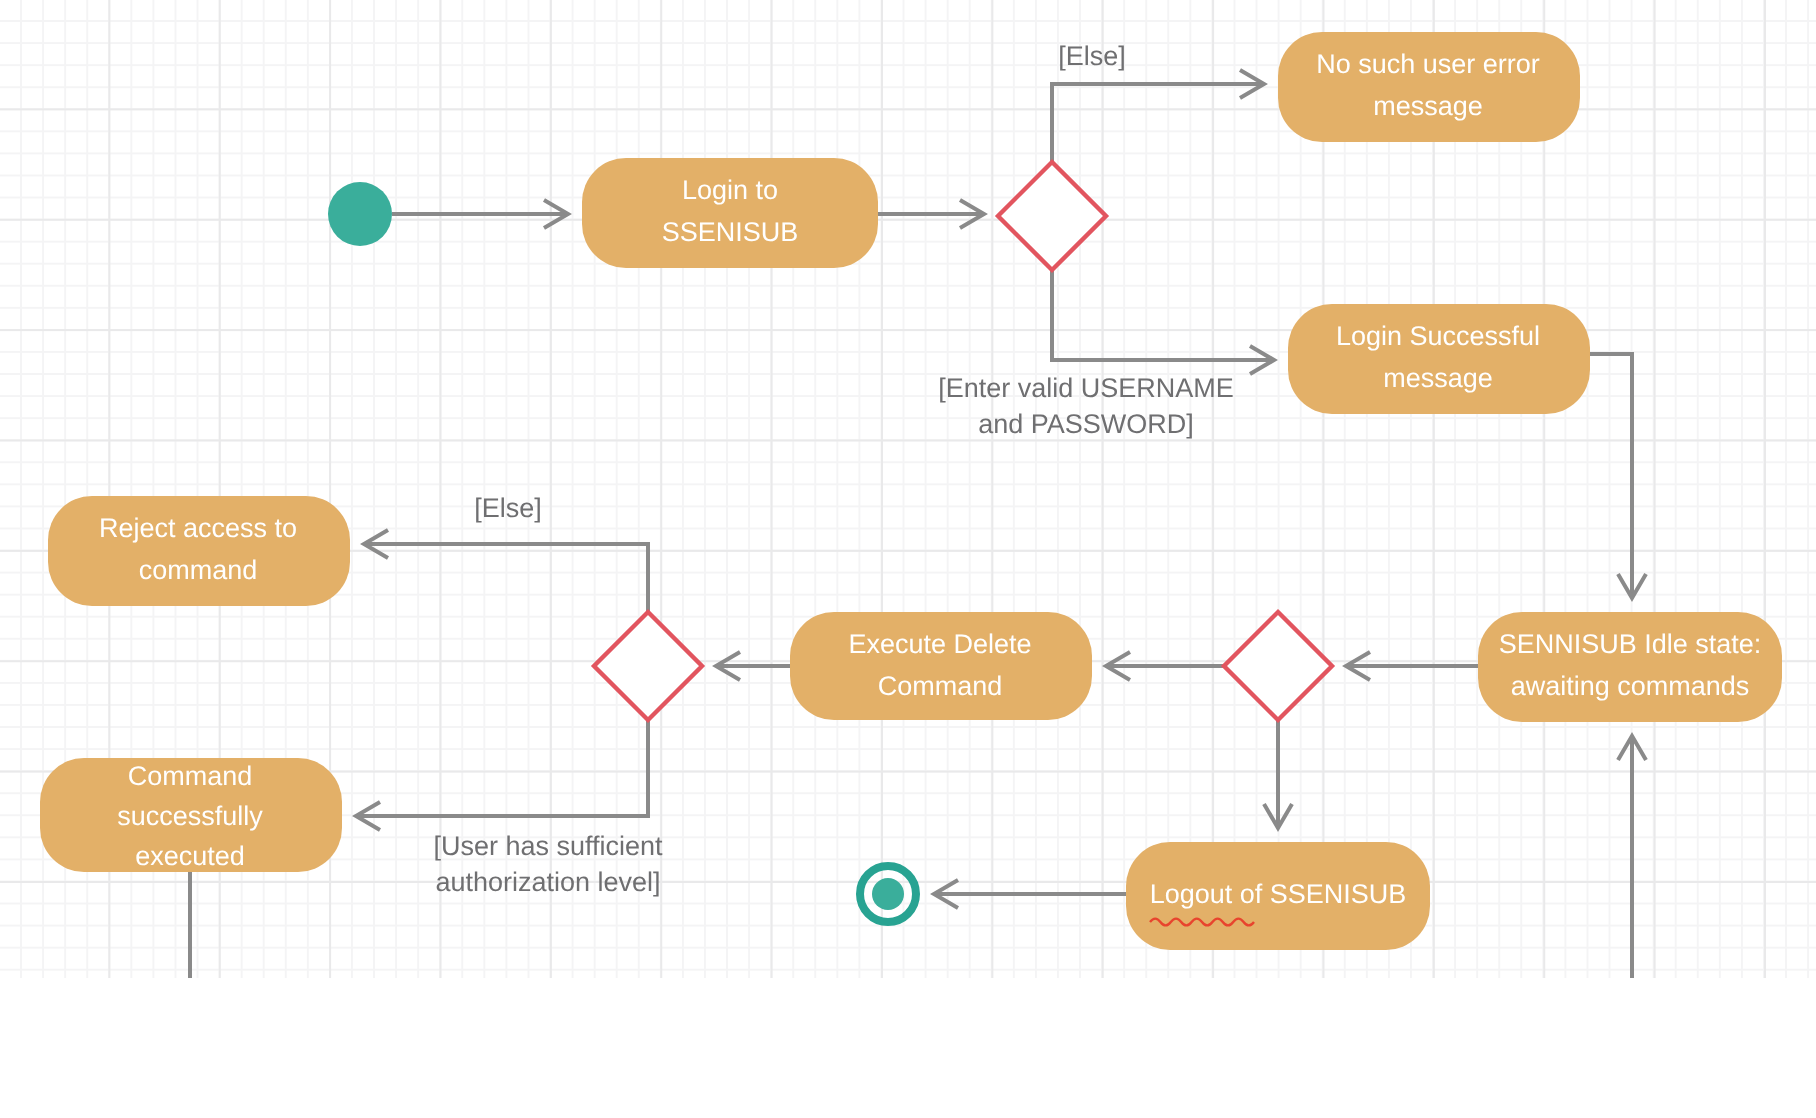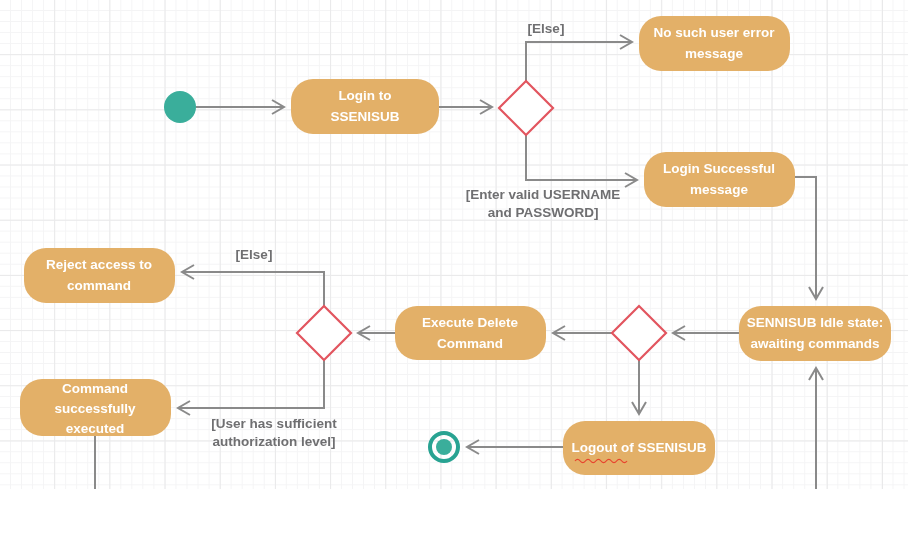--- a/index.html
+++ b/index.html
@@ -17,21 +17,20 @@
     height: 489px;
     overflow: hidden;
     background-color: #ffffff;
     background-image:
       linear-gradient(to right, #e9e9ea 1px, transparent 1px),
       linear-gradient(to bottom, #e9e9ea 1px, transparent 1px),
       linear-gradient(to right, #f4f4f5 1px, transparent 1px),
       linear-gradient(to bottom, #f4f4f5 1px, transparent 1px);
     background-size: 55.2px 55.2px, 55.2px 55.2px, 11.04px 11.04px, 11.04px 11.04px;
     background-position: -1px -1px, -1px -1px, -1px -1px, -1px -1px;
-    font-weight: bold;
   }
   #diagram {
     position: absolute;
     inset: 0;
     display: block;
   }
   .node-shape {
     stroke: none;
   }
   .node-label {

